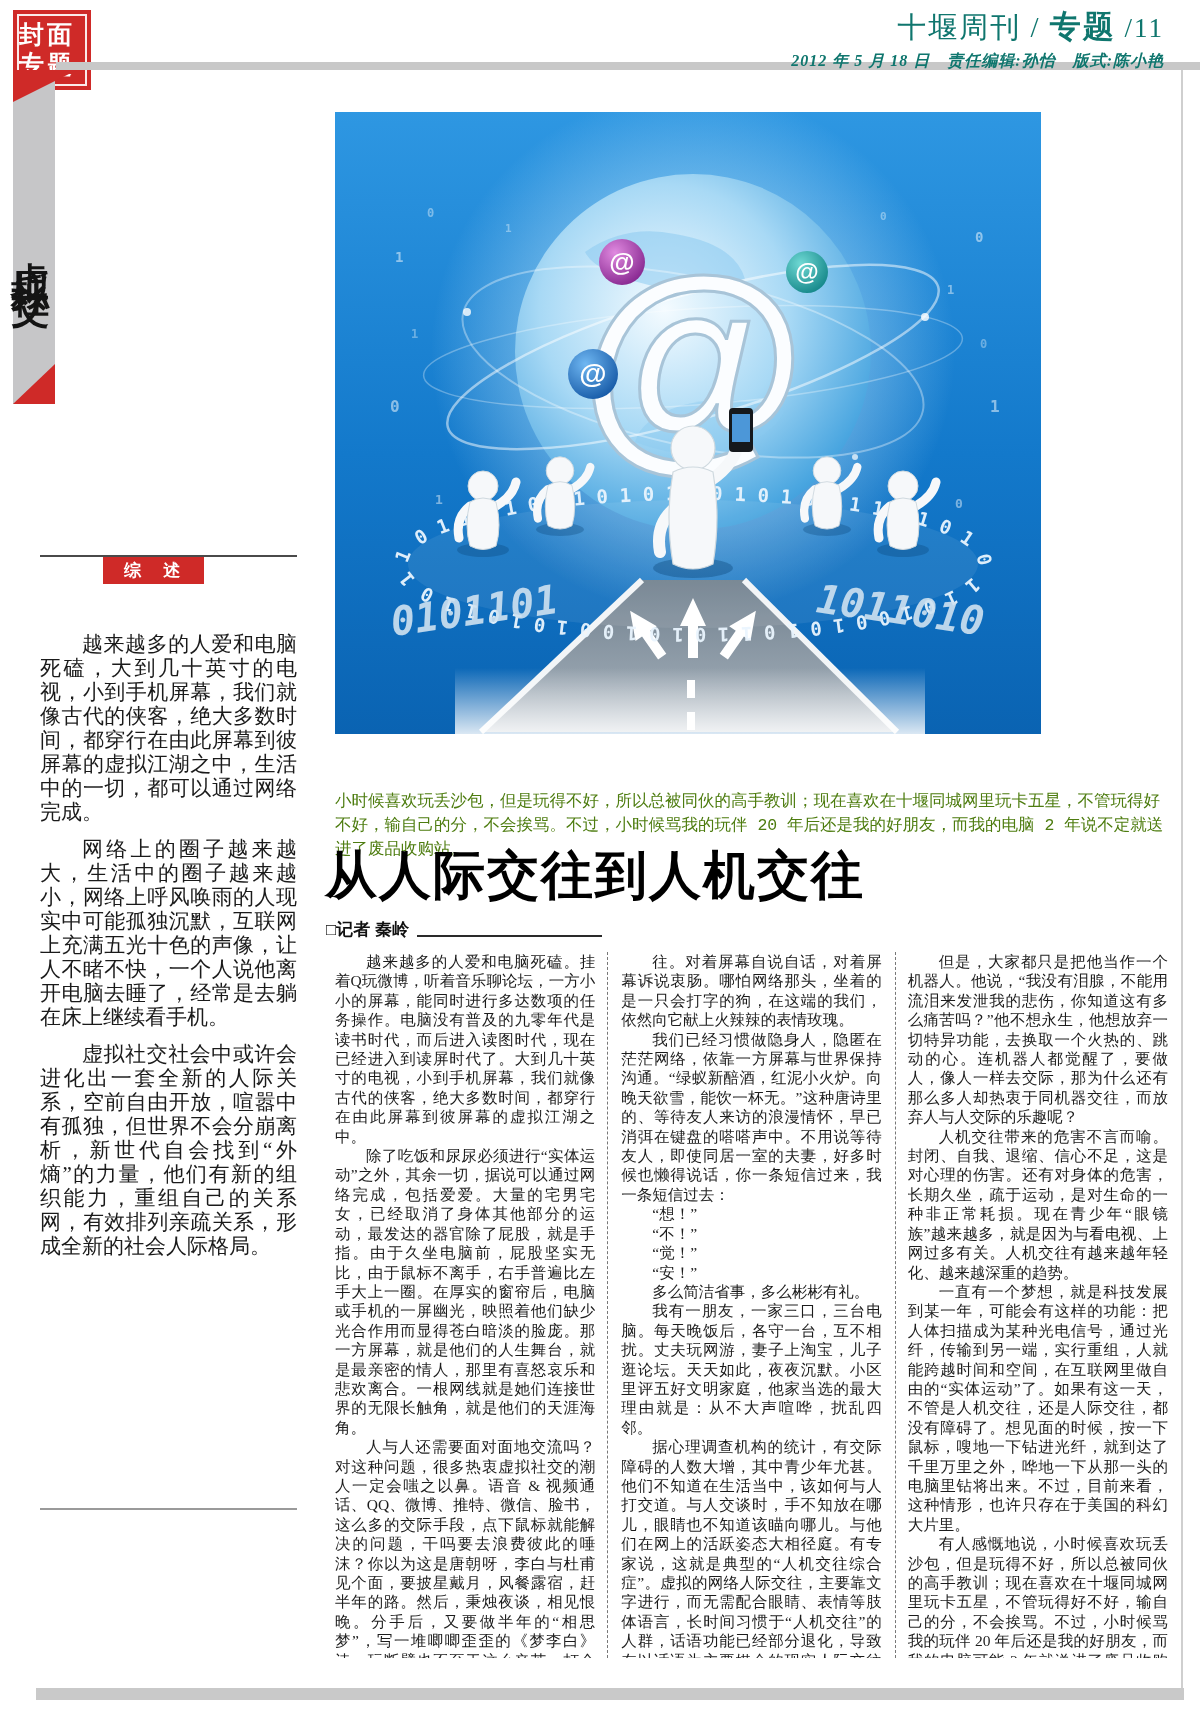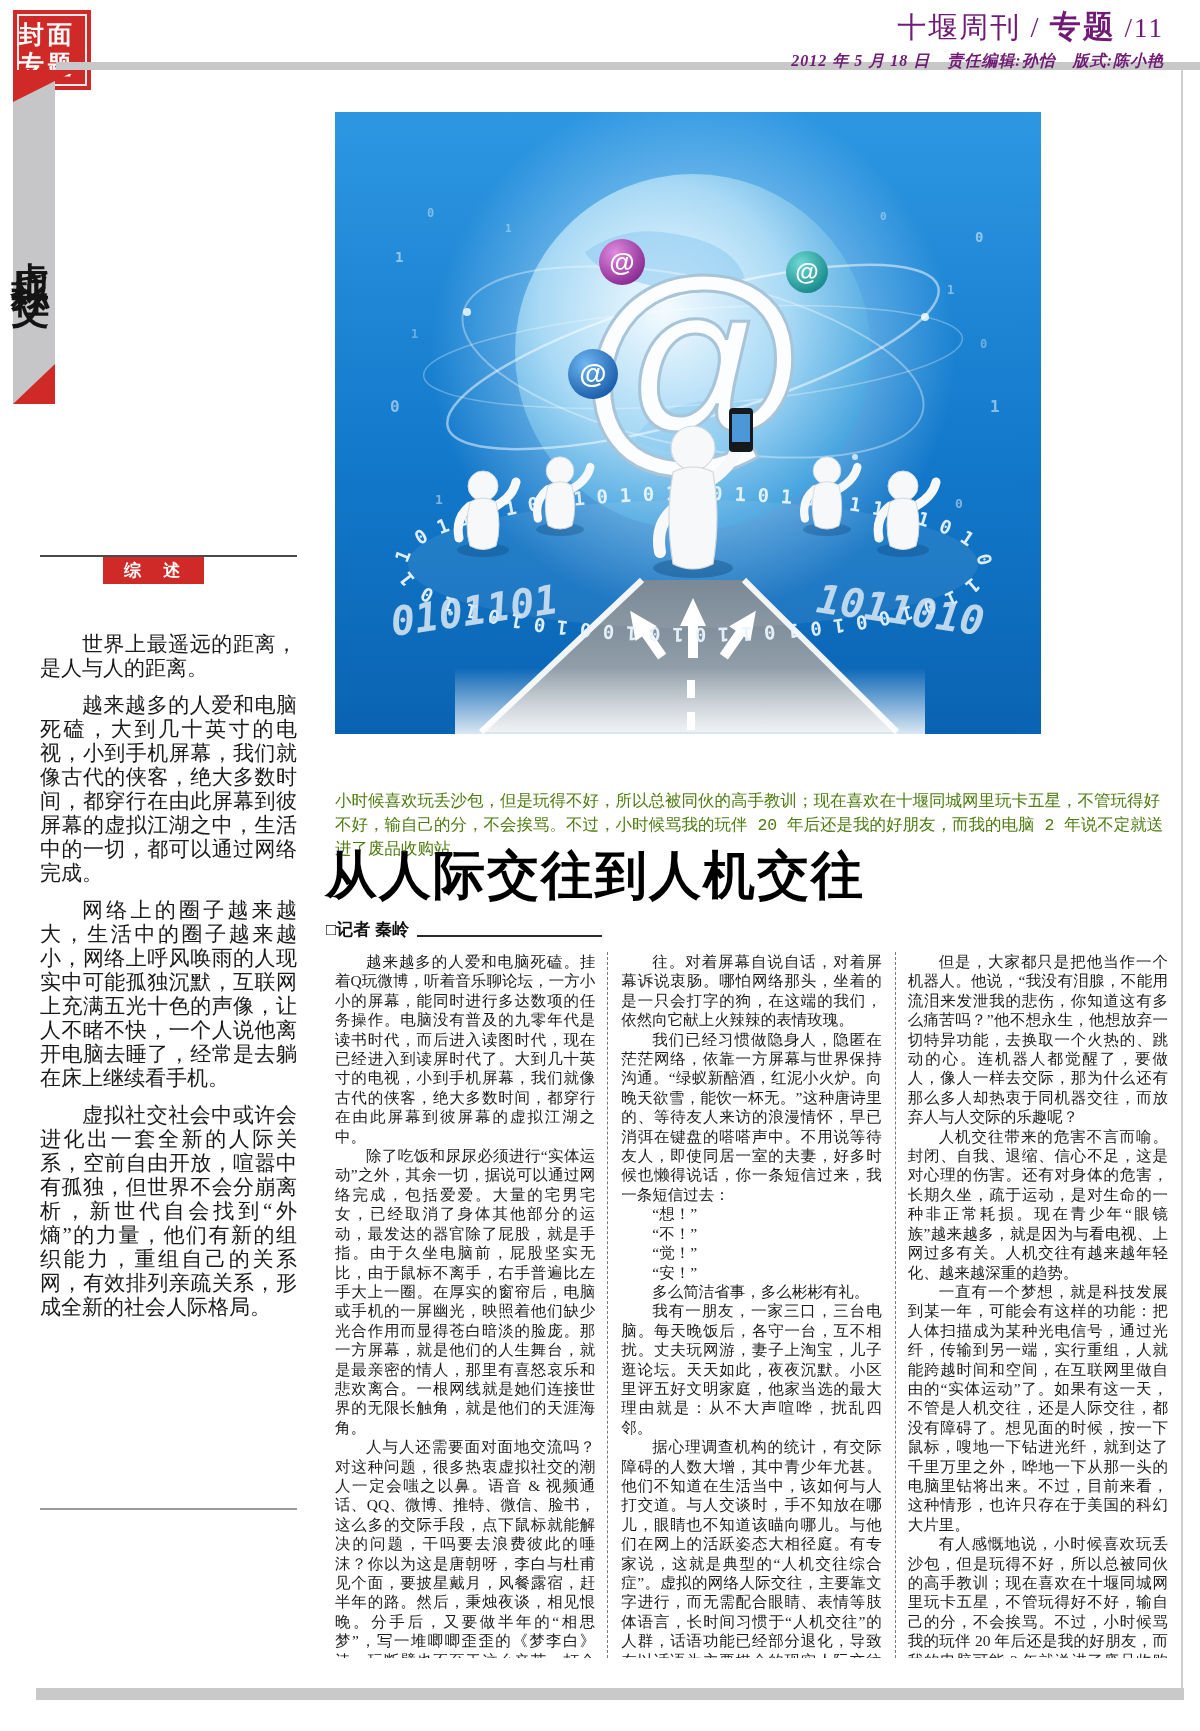--- a/index.html
+++ b/index.html
@@ -6,21 +6,21 @@
   .page{position:relative;width:1200px;height:1731px;background:#ffffff;overflow:hidden;
         outline:1px solid #dcdcdc;font-family:"Liberation Sans",sans-serif;}
 
   
   .stamp{position:absolute;left:13px;top:10px;width:78px;height:80px;background:#cf2a28;
          box-sizing:border-box;border:2px solid #cf2a28;display:flex;align-items:center;justify-content:center;}
   .stamp-inner{border:2px solid rgba(255,255,255,.9);width:66px;height:68px;display:flex;flex-direction:column;
          align-items:flex-start;justify-content:center;color:#fff;font-weight:bold;font-size:25px;line-height:30px;
          letter-spacing:3px;font-family:"Liberation Serif",serif;}
   .header-bar{position:absolute;left:56px;top:62px;width:1144px;height:8px;background:#c8c8c8;}
-  .masthead{position:absolute;right:36px;top:6px;text-align:right;color:#701a75;}
+  .masthead{position:absolute;right:36px;top:6px;text-align:right;color:#0f766e;}
   .masthead-main{font-family:"Liberation Serif",serif;font-size:29px;letter-spacing:2px;}
   .masthead-main .section{font-weight:bold;font-size:31px;}
   .masthead-main .pageno{font-size:27px;}
   .dateline{font-size:16px;font-weight:bold;font-style:italic;margin-top:3px;letter-spacing:1px;font-family:Liberation Serif, serif;}
 
   
   .ribbon{position:absolute;left:13px;top:70px;width:42px;height:334px;background:#c6c6c8;}
   .ribbon-wedge{position:absolute;left:13px;top:70px;width:64px;height:32px;background:#cf2a28;
         clip-path:polygon(0 0,100% 0,0 100%);}
   .ribbon-bottom{position:absolute;left:13px;top:364px;width:42px;height:40px;background:#cf2a28;
@@ -82,21 +82,20 @@
   </div>
 
   <div class="ribbon"></div>
   <div class="ribbon-wedge"></div>
   <div class="ribbon-bottom"></div>
   <div class="ribbon-text">虚拟社交</div>
 
   <div class="overview-rule"></div>
   <div class="overview-tag">综 述</div>
   <div class="overview-body">
-      <p>世界上最遥远的距离，是人与人的距离。</p>
       <p>越来越多的人爱和电脑死磕，大到几十英寸的电视，小到手机屏幕，我们就像古代的侠客，绝大多数时间，都穿行在由此屏幕到彼屏幕的虚拟江湖之中，生活中的一切，都可以通过网络完成。</p>
       <p>网络上的圈子越来越大，生活中的圈子越来越小，网络上呼风唤雨的人现实中可能孤独沉默，互联网上充满五光十色的声像，让人不睹不快，一个人说他离开电脑去睡了，经常是去躺在床上继续看手机。</p>
       <p>虚拟社交社会中或许会进化出一套全新的人际关系，空前自由开放，喧嚣中有孤独，但世界不会分崩离析，新世代自会找到“外熵”的力量，他们有新的组织能力，重组自己的关系网，有效排列亲疏关系，形成全新的社会人际格局。</p>
     </div>
   <div class="overview-endrule"></div>
 
   <div class="hero">
     <svg width="706" height="622" viewBox="0 0 706 622" xmlns="http://www.w3.org/2000/svg">
       <defs>
         <linearGradient id="sky" x1="0" y1="0" x2="0" y2="1">

